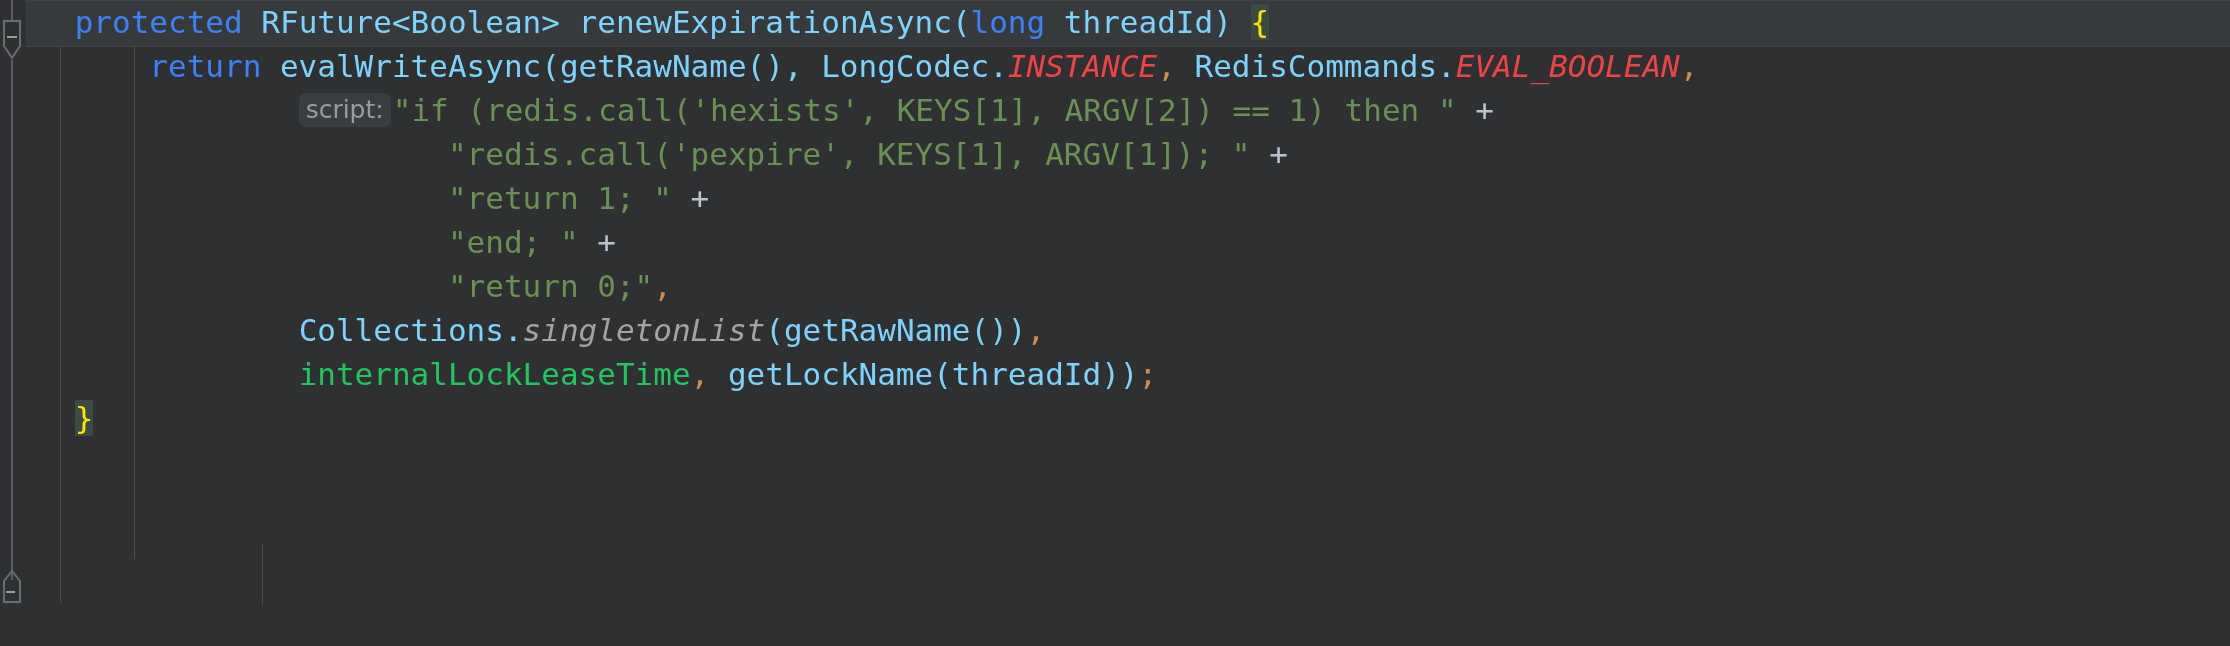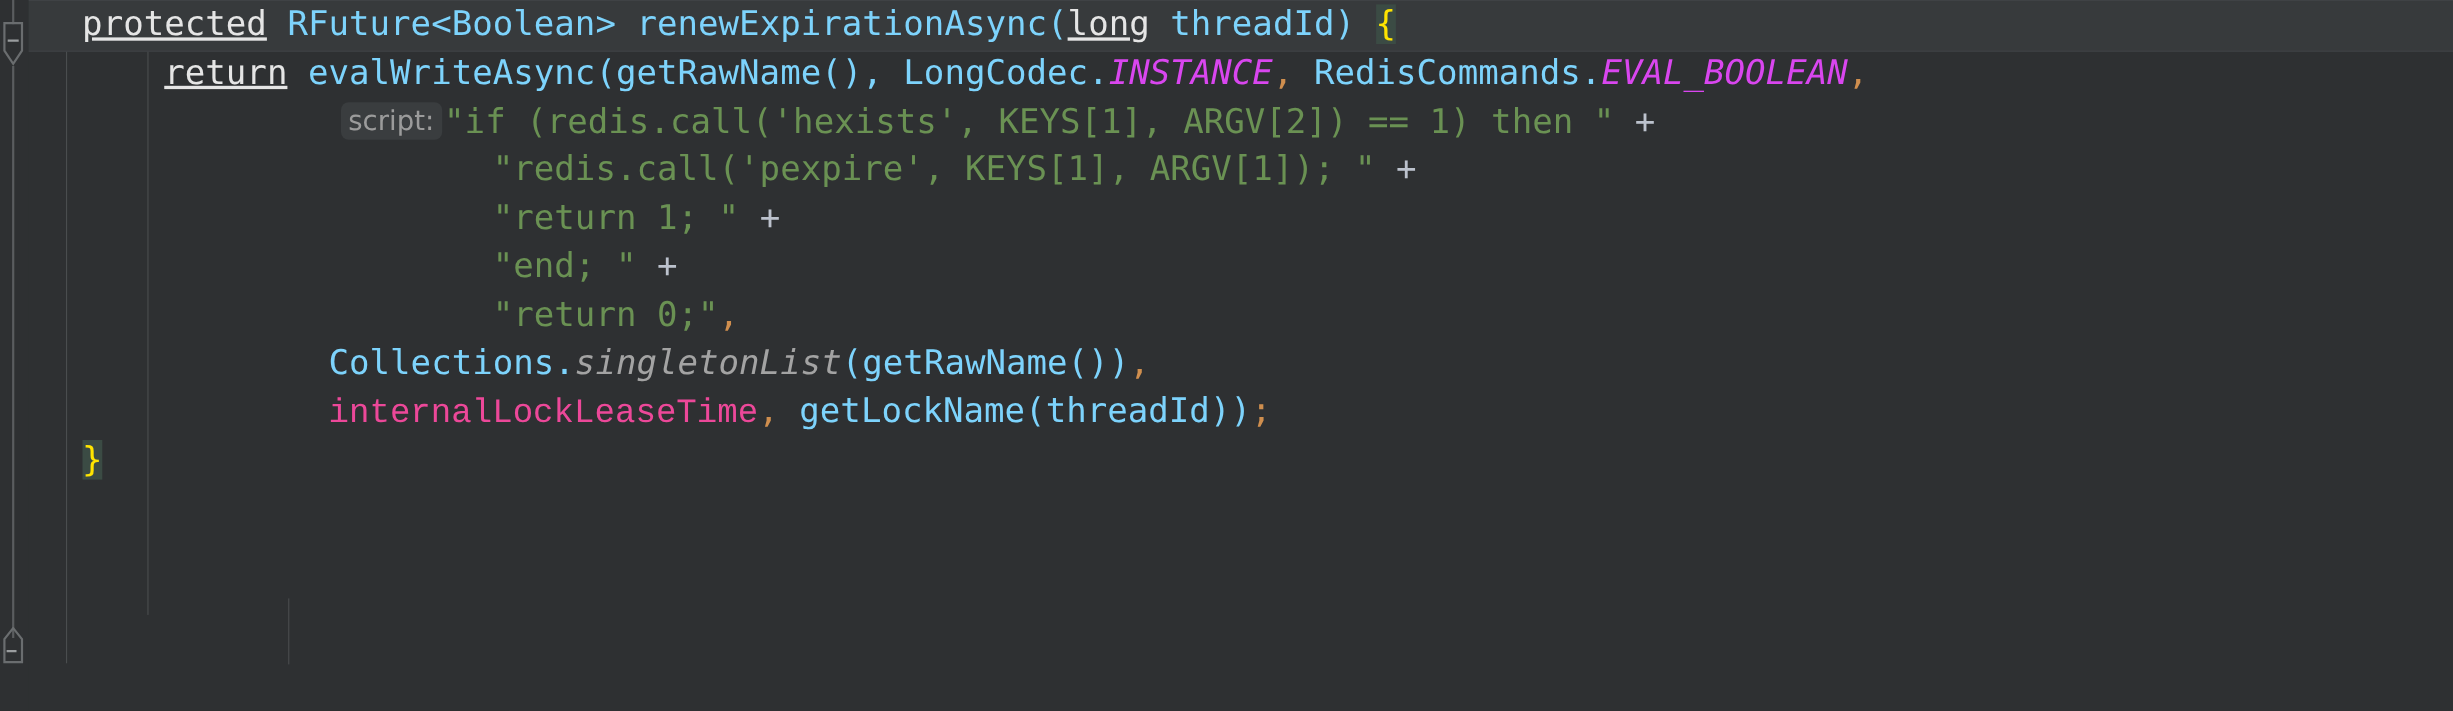--- a/index.html
+++ b/index.html
@@ -93,45 +93,44 @@
     white-space: pre;
     color: #bcc2cd;
   }
   .line {
     height: 44px;
     white-space: pre;
     display: block;
   }
 
   
-  .kw       { color: #e5e5e5; text-decoration: underline; }          
+  .kw       { color: #3b82f6; }          
   .plain    { color: #7dd3fc; }          
   .str      { color: #6a9153; }          
-  .field    { color: #ec4899; font-family: Liberation Mono, monospace; }          
-  .fielditl { color: #d946ef; font-style: italic; }
+  .field    { color: #22c55e; }          
+  .fielditl { color: #ef4444; font-style: italic; }
   .methitl  { color: #a3a3a3; font-style: italic; }
   .funcdecl { color: #7dd3fc; }          
   .op       { color: #bcc2cd; }          
   .comma    { color: #cf8e4e; }          
   .brace-hl {
     color: #ffe400;
     background: #3b4b44;
   }
 
   
   .inlay {
     font-family: "DejaVu Sans", "Liberation Sans", sans-serif;
     font-size: 25px;
     color: #9b9b9b;
     background: #3a3d3f;
     border-radius: 7px;
     padding: 2px 7px 3px 7px;
     margin-right: 2px;
     vertical-align: 3px;
-    margin-left: 11px;
   }
 </style>
 </head>
 <body>
 
 <div id="editor">
 
   <div class="current-line"></div>
 
   <div class="indent-guide" style="left:60px;  top:47px;  height:556px;"></div>

